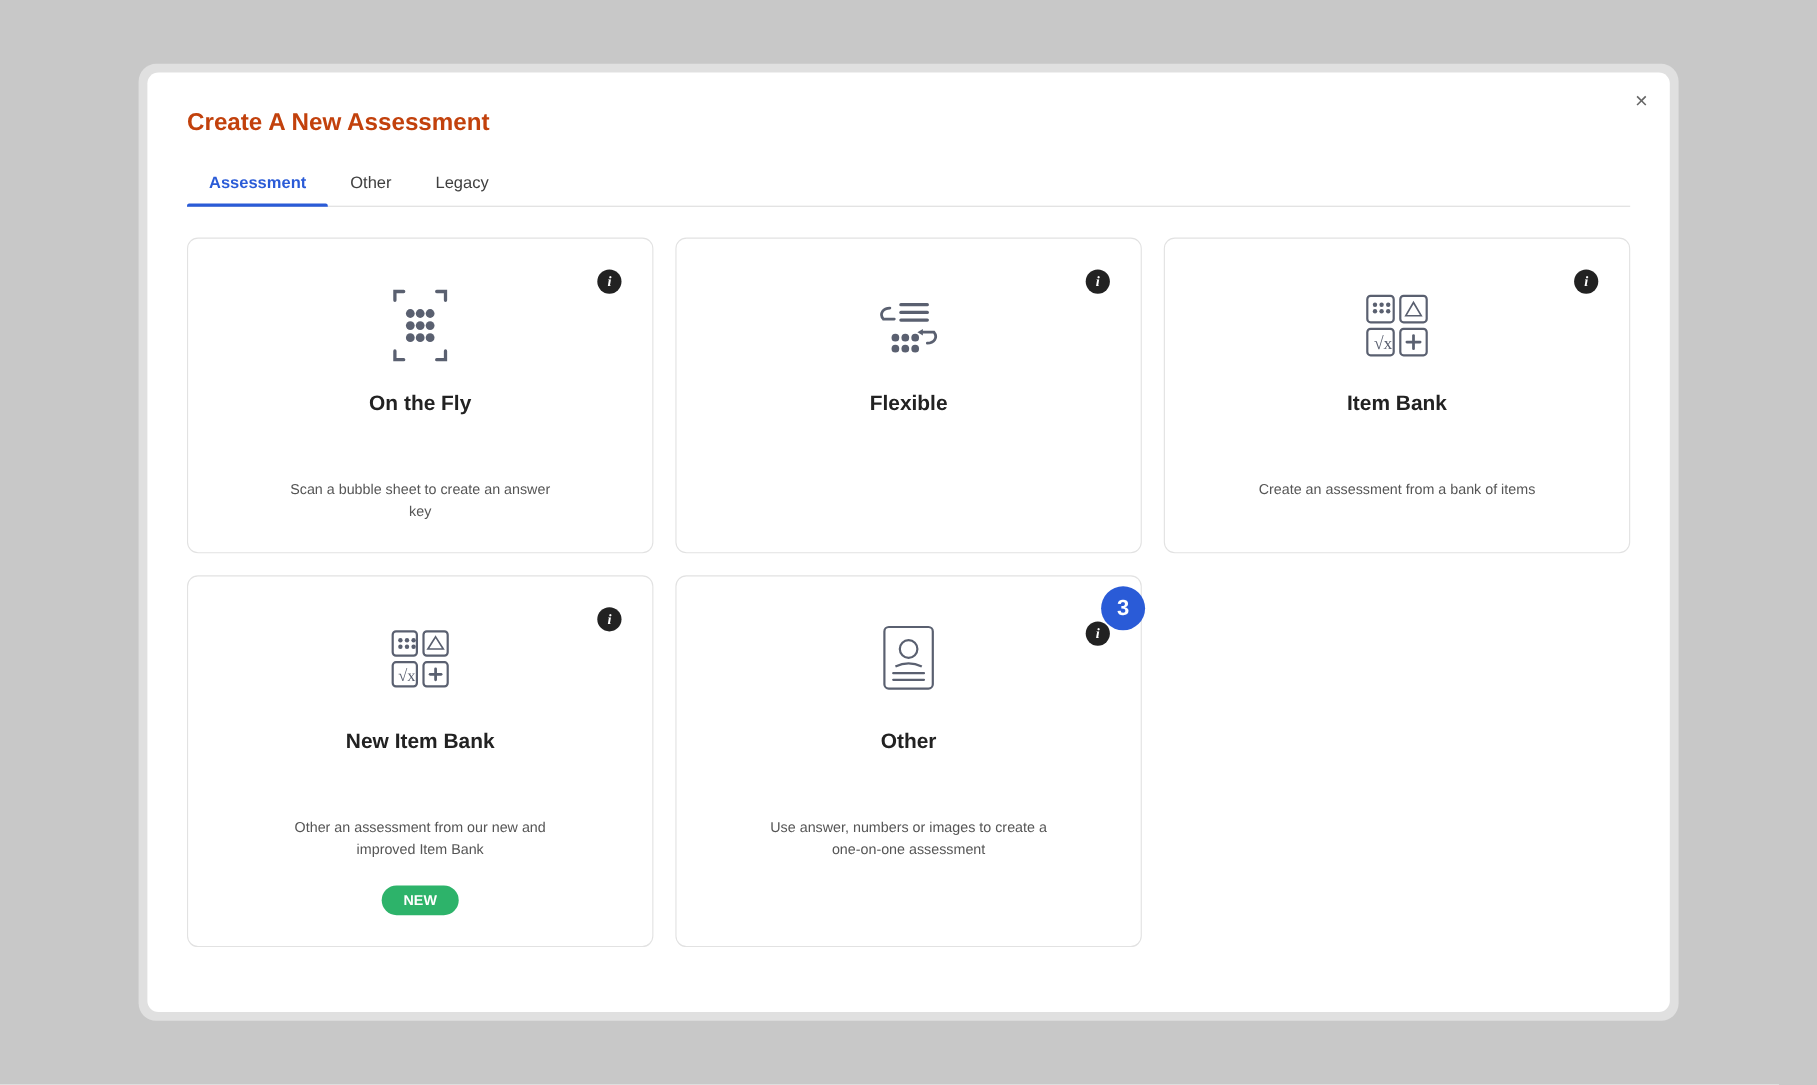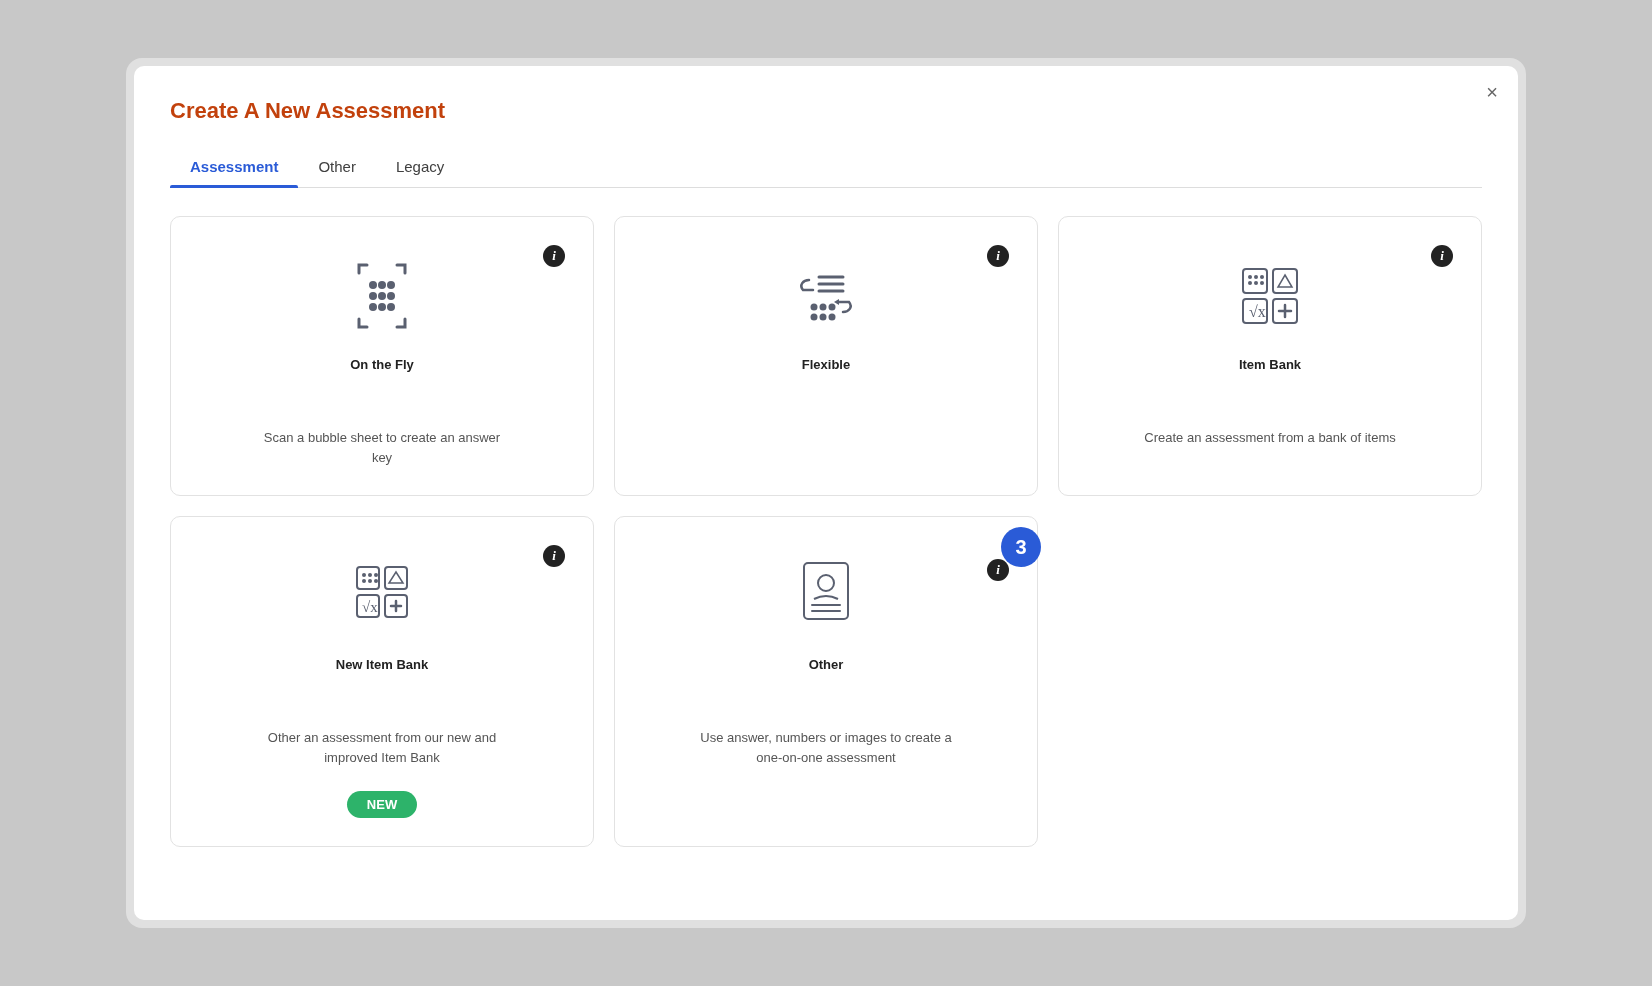--- a/index.html
+++ b/index.html
@@ -112,21 +112,21 @@
     .card-icon {
       width: 100px;
       height: 90px;
       display: flex;
       align-items: center;
       justify-content: center;
       margin-bottom: 16px;
       margin-top: 10px;
     }
     .card-title {
-      font-size: 13px;
+      font-size: 19px;
       font-weight: 700;
       color: #222;
       margin-bottom: 8px;
     }
     .card-desc {
       font-size: 13px;
       color: #555;
       line-height: 1.5;
       max-width: 260px;
       margin-top: 48px;

